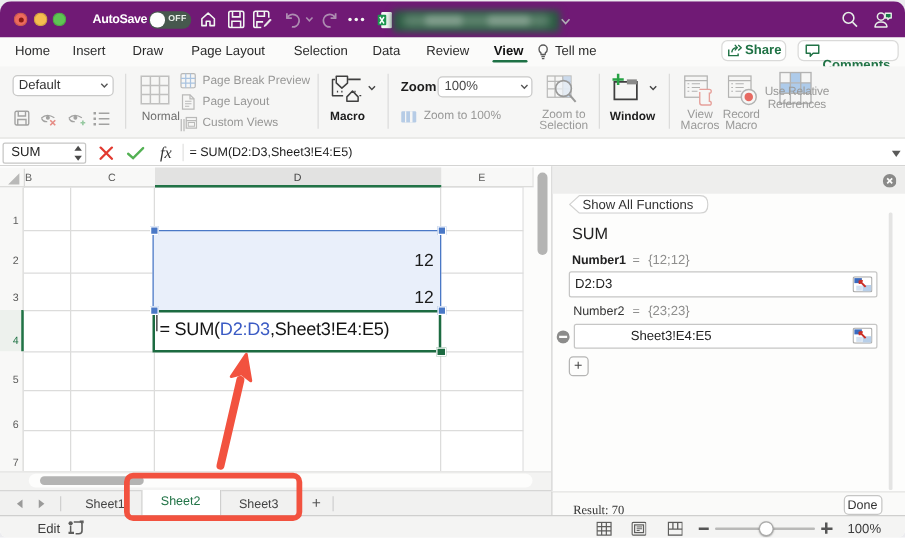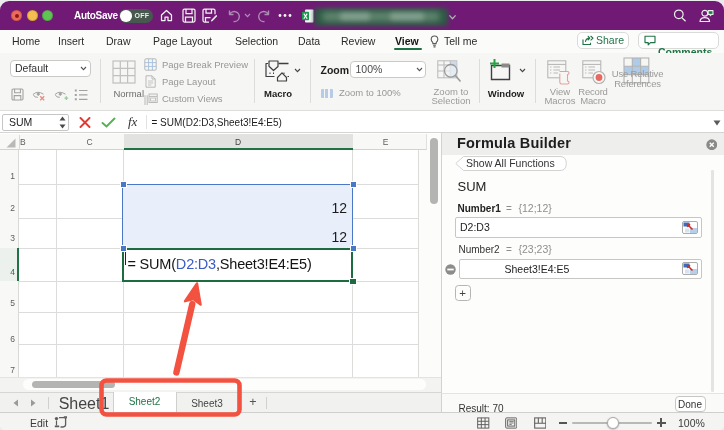--- a/index.html
+++ b/index.html
@@ -92,21 +92,21 @@
       <path d="M4.1 11.2 H6.9 M4.5 12.9 H6.5"></path>
     </svg>
     <div class="abs" style="top:5px;height:13px;line-height:13px;font-size:10.5px;color:#2b2b2b;left:444px;">Tell me</div>
 
     <div class="abs" style="left:577px;top:1.5px;width:51.5px;height:17.5px;background:#fff;border:1px solid #dadad9;border-radius:5px;box-sizing:border-box;"></div>
     <svg class="abs" style="left:582px;top:5px;" width="12" height="11" viewBox="0 0 12 11" fill="none" stroke="#217346" stroke-width="1.15">
       <path d="M1 4.5 V9.5 H8.5 V7.7"></path>
       <path d="M3.5 6.5 Q4 3.2 7.8 3.1 M7.8 3.1 L6.2 1.3 M7.8 3.1 L6.2 4.9" stroke-linejoin="round" stroke-linecap="round"></path>
       <path d="M8.6 1 L11 3.2 L8.6 5.4" stroke-linejoin="round"></path>
     </svg>
-    <div class="abs" style="left:596px;top:4px;height:13px;line-height:13px;font-size:10.5px;color:#217346;font-weight:normal;">Share</div>
+    <div class="abs" style="left:596px;top:4px;height:13px;line-height:13px;font-size:10.5px;color:#217346;font-weight:bold;">Share</div>
 
     <div class="abs" style="left:637.5px;top:1.5px;width:81px;height:17.5px;background:#fff;border:1px solid #dadad9;border-radius:5px;box-sizing:border-box;"></div>
     <svg class="abs" style="left:644px;top:5px;" width="12" height="11" viewBox="0 0 12 11" fill="none" stroke="#217346" stroke-width="1.15">
       <path d="M1 1.2 H11 V7.6 H6.5 L4.2 9.9 V7.6 H1 Z" stroke-linejoin="round"></path>
     </svg>
     <div class="abs" style="left:658px;top:4px;height:13px;line-height:13px;font-size:10.5px;color:#217346;font-weight:bold;margin-top:12px;">Comments</div>
   </div>
 
   <div class="abs" id="ribbon" style="left:0;top:52px;width:724px;height:58px;background:#f6f6f5;border-bottom:1px solid #dddddc;box-sizing:border-box;">
 
@@ -320,37 +320,36 @@
   </div>
 
   <div class="abs" id="sheetbar" style="left:0;top:391px;width:441px;height:20px;background:#f1f1f0;border-top:1px solid #d6d6d5;box-sizing:border-box;">
     <svg class="abs" style="left:12px;top:6px;" width="8" height="8" viewBox="0 0 8 8">
         <path d="M6 0.5 L1.5 4 L6 7.5 Z" fill="#9a9a99"></path>
       </svg>
     <svg class="abs" style="left:29px;top:6px;" width="8" height="8" viewBox="0 0 8 8">
         <path d="M2 0.5 L6.5 4 L2 7.5 Z" fill="#9a9a99"></path>
       </svg>
     <div class="abs" style="left:47.5px;top:4px;width:1px;height:12px;background:#d0d0cf;"></div>
-    <div class="abs" style="left:56px;top:3.5px;width:56px;height:13px;text-align:center;font-size:16px;color:#444;line-height:13px;">Sheet1</div>
+    <div class="abs" style="left:56px;top:3.5px;width:56px;height:13px;text-align:center;font-size:10px;color:#444;line-height:13px;">Sheet1</div>
     <div class="abs" style="left:112.5px;top:-1px;width:64px;height:21px;background:#fff;border-left:1px solid #cfcfce;border-right:1px solid #cfcfce;box-sizing:border-box;"></div>
     <div class="abs" style="left:112.5px;top:2px;width:64px;height:13px;text-align:center;font-size:10px;color:#217346;font-weight:normal;line-height:13px;">Sheet2</div>
     <div class="abs" style="left:177px;top:3.5px;width:60px;height:13px;text-align:center;font-size:10px;color:#444;line-height:13px;">Sheet3</div>
     <div class="abs" style="left:237.5px;top:4px;width:1px;height:12px;background:#d0d0cf;"></div>
     <div class="abs" style="left:246px;top:2px;width:14px;height:15px;text-align:center;font-size:12.5px;color:#555;line-height:15px;">+</div>
     <div class="abs" style="left:266px;top:4px;width:1px;height:12px;background:#d0d0cf;"></div>
   </div>
 
   <div class="abs" style="left:441px;top:391.5px;width:283px;height:19.5px;background:#fafaf9;border-top:1px solid #e3e3e2;border-left:1px solid #d2d2d1;box-sizing:border-box;overflow:hidden;z-index:5;">
-    <div class="abs" style="left:16.5px;top:8px;height:13px;line-height:13px;font-size:10px;color:#333;">Result: 70</div>
+    <div class="abs" style="left:16.5px;top:8px;height:13px;line-height:13px;font-size:10px;color:#333;font-family:Liberation Serif, serif;">Result: 70</div>
     <div class="abs" style="left:232.5px;top:2px;width:31px;height:16px;background:#fff;border:1px solid #c6c6c5;border-radius:4px;box-sizing:border-box;text-align:center;font-size:10px;color:#333;line-height:15px;">Done</div>
   </div>
 
   <div class="abs" id="panel" style="left:441px;top:132px;width:283px;height:279px;background:#fdfdfc;border-left:1px solid #d2d2d1;box-sizing:border-box;">
     <div class="abs" style="left:0;top:0;width:283px;height:22px;background:#eeeeed;"></div>
-    <div class="abs" style="left:15px;top:2.5px;height:15px;line-height:15px;font-size:14.5px;font-weight:bold;color:#1d1d1d;letter-spacing:0.2px;">Formula Builder</div>
     <svg class="abs" style="left:263.5px;top:5.5px;" width="11.5" height="11.5" viewBox="0 0 12 12">
       <circle cx="6" cy="6" r="5.7" fill="#8a8a89"></circle>
       <path d="M3.9 3.9 L8.1 8.1 M8.1 3.9 L3.9 8.1" stroke="#fdfdfc" stroke-width="1.4"></path>
     </svg>
 
     <svg class="abs" style="left:13px;top:22.5px;" width="112" height="15" viewBox="0 0 112 15">
       <path d="M8.5 0.5 H105 Q111.3 0.5 111.3 7.5 Q111.3 14.5 105 14.5 H8.5 L0.8 7.5 Z" fill="#fff" stroke="#d2d2d1" stroke-width="1"></path>
       <text x="11" y="11" font-size="10.5" fill="#333" font-family="Liberation Sans, sans-serif">Show All Functions</text>
     </svg>
     <div class="abs" style="left:15.5px;top:47px;height:14px;line-height:14px;font-size:13px;color:#222;">SUM</div>

